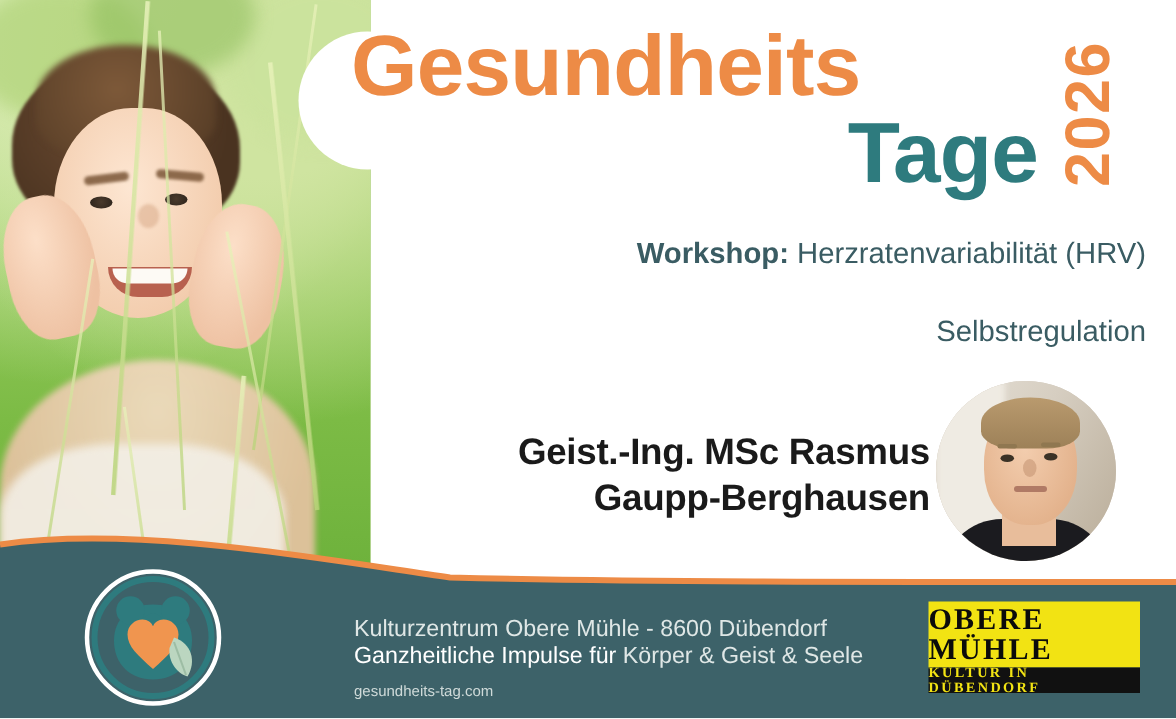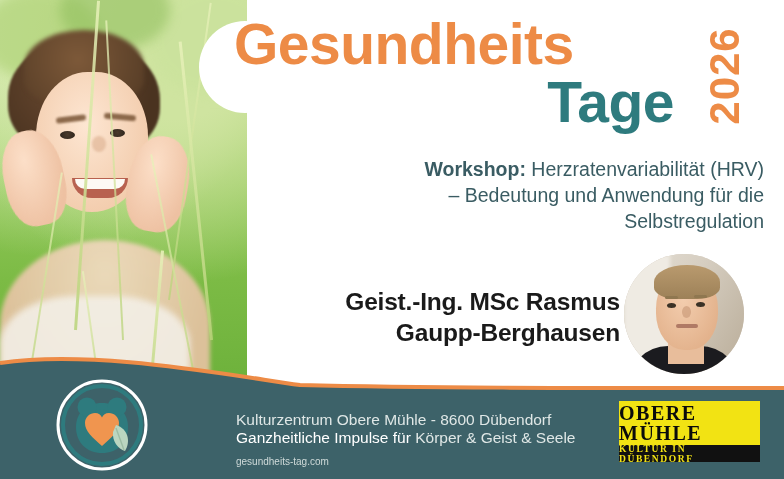--- a/index.html
+++ b/index.html
@@ -42,21 +42,21 @@
          background:#f4f1ea;filter:blur(3px);opacity:.85;}
 
   
   #photo-notch{position:absolute;left:199px;top:21px;width:92px;height:92px;border-radius:50%;
                background:#ffffff;z-index:6;}
 
   
   #title-gesundheits{position:absolute;left:234px;top:14px;width:468px;
       font-size:57px;line-height:60px;font-weight:700;letter-spacing:-.5px;
       color:#ED8B46;white-space:nowrap;z-index:8;}
-  #title-tage{position:absolute;left:216px;top:72px;width:468px;text-align:right;
+  #title-tage{position:absolute;left:234px;top:72px;width:468px;text-align:right;
       font-size:57px;line-height:60px;font-weight:700;letter-spacing:-.5px;
       color:#2E7B7E;white-space:nowrap;z-index:8;padding-right:10px;box-sizing:border-box;}
   #title-year{position:absolute;left:693px;top:14px;width:64px;height:124px;z-index:8;}
   #title-year span{position:absolute;left:50%;top:50%;
       transform:translate(-50%,-50%) rotate(-90deg);transform-origin:center;
       font-size:42px;font-weight:600;letter-spacing:1px;color:#ED8B46;white-space:nowrap;}
 
   
   #workshop{position:absolute;left:272px;top:156px;width:492px;text-align:right;z-index:8;
       color:#3A5C63;font-size:19.5px;line-height:26px;}
@@ -151,21 +151,21 @@
   <div id="photo-notch"></div>
 
   <div id="title-gesundheits">Gesundheits</div>
   <div id="title-tage">Tage</div>
   <div id="title-year">
     <span>2026</span>
   </div>
 
   <div id="workshop">
     <span class="w-bold">Workshop:</span><span> Herzratenvariabilität (HRV)</span><br>
-    <span>– Bedeutung und Anwendung für die</span><br>
+    <br>
     <span>Selbstregulation</span>
   </div>
 
   <div id="speaker">
     <span>Geist.-Ing. MSc Rasmus</span><br>
     <span>Gaupp-Berghausen</span>
   </div>
 
   <div id="portrait">
     <div class="p-bg"></div>

